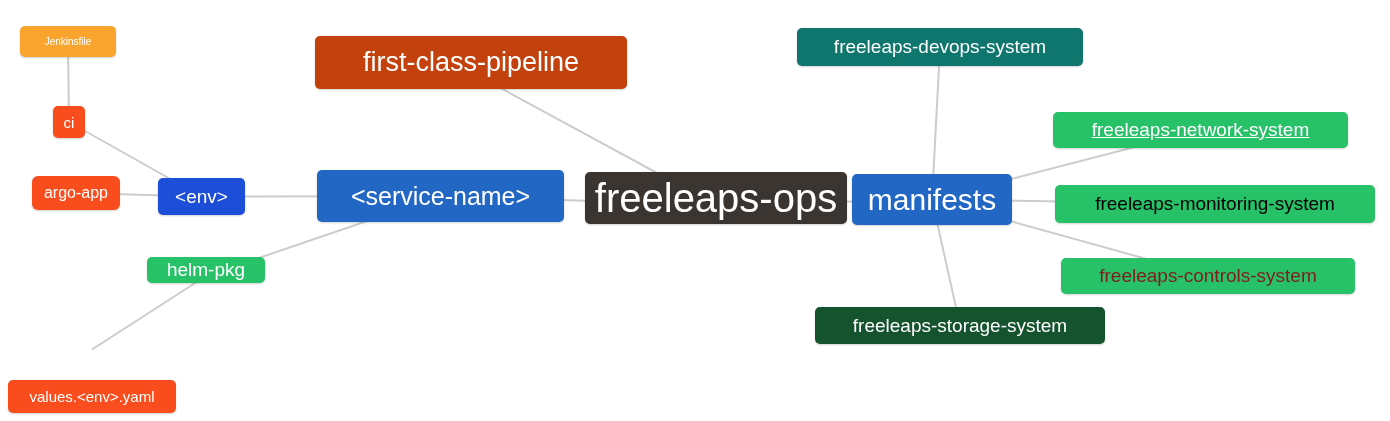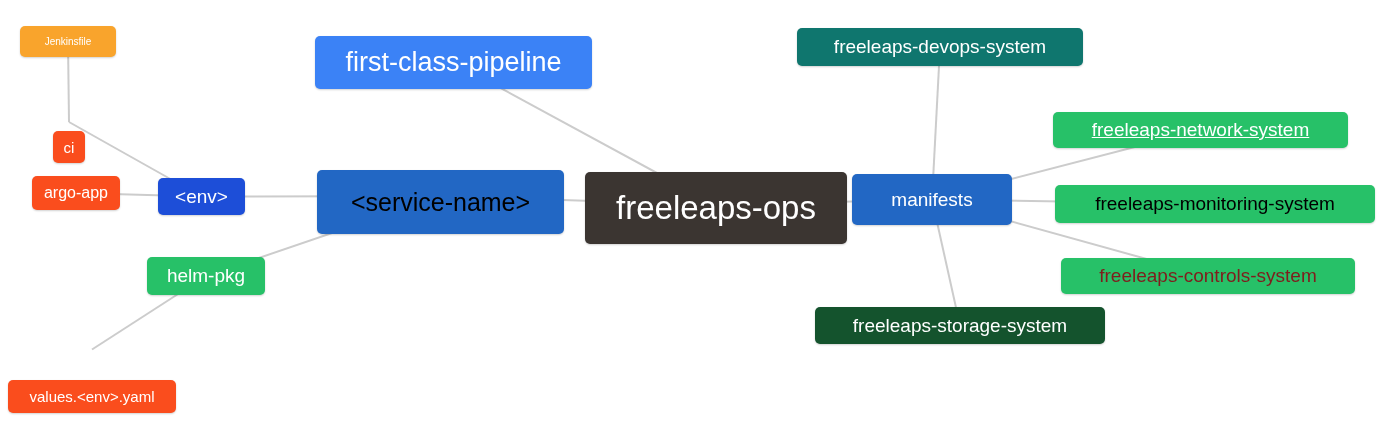--- a/index.html
+++ b/index.html
@@ -51,27 +51,27 @@
       <line x1="440.5" y1="196" x2="716" y2="205" stroke="#cccccc" stroke-width="2"></line>
       <line x1="716" y1="205" x2="932" y2="199.5" stroke="#cccccc" stroke-width="2"></line>
       <line x1="932" y1="199.5" x2="940" y2="47" stroke="#cccccc" stroke-width="2"></line>
       <line x1="932" y1="199.5" x2="1200.5" y2="130" stroke="#cccccc" stroke-width="2"></line>
       <line x1="932" y1="199.5" x2="1215" y2="204" stroke="#cccccc" stroke-width="2"></line>
       <line x1="932" y1="199.5" x2="1208" y2="276" stroke="#cccccc" stroke-width="2"></line>
       <line x1="932" y1="199.5" x2="960" y2="325.5" stroke="#cccccc" stroke-width="2"></line>
     </svg>
 
 <div class="node" style="left: 20px; top: 26px; width: 96px; height: 31px; background: rgb(249, 164, 44); font-size: 10px; color: rgb(255, 255, 255);">Jenkinsfile</div>
-    <div class="node" style="left: 53px; top: 106px; width: 32px; height: 32px; background: rgb(250, 77, 29); font-size: 15px; color: rgb(255, 255, 255); margin-top: 25px;">ci</div>
-    <div class="node" style="left: 32px; top: 176px; width: 88px; height: 34px; background: rgb(250, 77, 29); font-size: 16px; color: rgb(255, 255, 255);">argo-app</div>
+    <div class="node" style="left: 53px; top: 106px; width: 32px; height: 32px; background: rgb(250, 77, 29); font-size: 15px; color: rgb(255, 255, 255);">ci</div>
+    <div class="node" style="left: 32px; top: 176px; width: 88px; height: 34px; background: rgb(250, 77, 29); font-size: 16px; color: rgb(255, 255, 255); border-radius: 6px;">argo-app</div>
     <div class="node" style="left: 158px; top: 178px; width: 87px; height: 37px; background: #1d4ed8; font-size: 19px; color: rgb(255, 255, 255);">&lt;env&gt;</div>
-    <div class="node" style="left: 147px; top: 257px; width: 118px; height: 38px; background: rgb(39, 193, 104); font-size: 19px; color: rgb(255, 255, 255);">helm-pkg</div>
+    <div class="node" style="left: 147px; top: 257px; width: 118px; height: 26px; background: rgb(39, 193, 104); font-size: 19px; color: rgb(255, 255, 255);">helm-pkg</div>
     <div class="node" style="left: 8px; top: 333px; width: 168px; height: 33px; background: rgb(250, 77, 29); font-size: 15px; color: rgb(255, 255, 255); margin-top: 47px;">values.&lt;env&gt;.yaml</div>
-    <div class="node" style="left: 315px; top: 36px; width: 277px; height: 53px; background: #3b82f6; font-size: 27px; color: rgb(255, 255, 255);">first-class-pipeline</div>
-    <div class="node" style="left: 317px; top: 170px; width: 247px; height: 64px; background: rgb(34, 103, 196); font-size: 25px; color: #000000;">&lt;service-name&gt;</div>
-    <div class="node" style="left: 585px; top: 172px; width: 262px; height: 72px; background: rgb(59, 53, 49); font-size: 33px; color: rgb(255, 255, 255);">freeleaps-ops</div>
-    <div class="node" style="left: 852px; top: 174px; width: 160px; height: 51px; background: rgb(34, 103, 196); font-size: 19px; color: rgb(255, 255, 255);">manifests</div>
+    <div class="node" style="left: 315px; top: 36px; width: 312px; height: 53px; background: #c2410c; font-size: 27px; color: rgb(255, 255, 255);">first-class-pipeline</div>
+    <div class="node" style="left: 317px; top: 170px; width: 247px; height: 52px; background: rgb(34, 103, 196); font-size: 25px; color: #ffffff;">&lt;service-name&gt;</div>
+    <div class="node" style="left: 585px; top: 172px; width: 262px; height: 52px; background: rgb(59, 53, 49); font-size: 40px; color: rgb(255, 255, 255);">freeleaps-ops</div>
+    <div class="node" style="left: 852px; top: 174px; width: 160px; height: 51px; background: rgb(34, 103, 196); font-size: 30px; color: rgb(255, 255, 255);">manifests</div>
     <div class="node" style="left: 797px; top: 28px; width: 286px; height: 38px; background: #0f766e; font-size: 19px; color: rgb(255, 255, 255);">freeleaps-devops-system</div>
     <div class="node" style="left: 1053px; top: 112px; width: 295px; height: 36px; background: rgb(39, 193, 104); font-size: 19px; color: rgb(255, 255, 255); text-decoration: underline;">freeleaps-network-system</div>
     <div class="node" style="left: 1055px; top: 185px; width: 320px; height: 38px; background: rgb(39, 193, 104); font-size: 19px; color: #000000;">freeleaps-monitoring-system</div>
     <div class="node" style="left: 1061px; top: 258px; width: 294px; height: 36px; background: rgb(39, 193, 104); font-size: 19px; color: #7f1d1d;">freeleaps-controls-system</div>
     <div class="node" style="left: 815px; top: 307px; width: 290px; height: 37px; background: #14532d; font-size: 19px; color: rgb(255, 255, 255);">freeleaps-storage-system</div>
   </div>
 
 </body></html>

